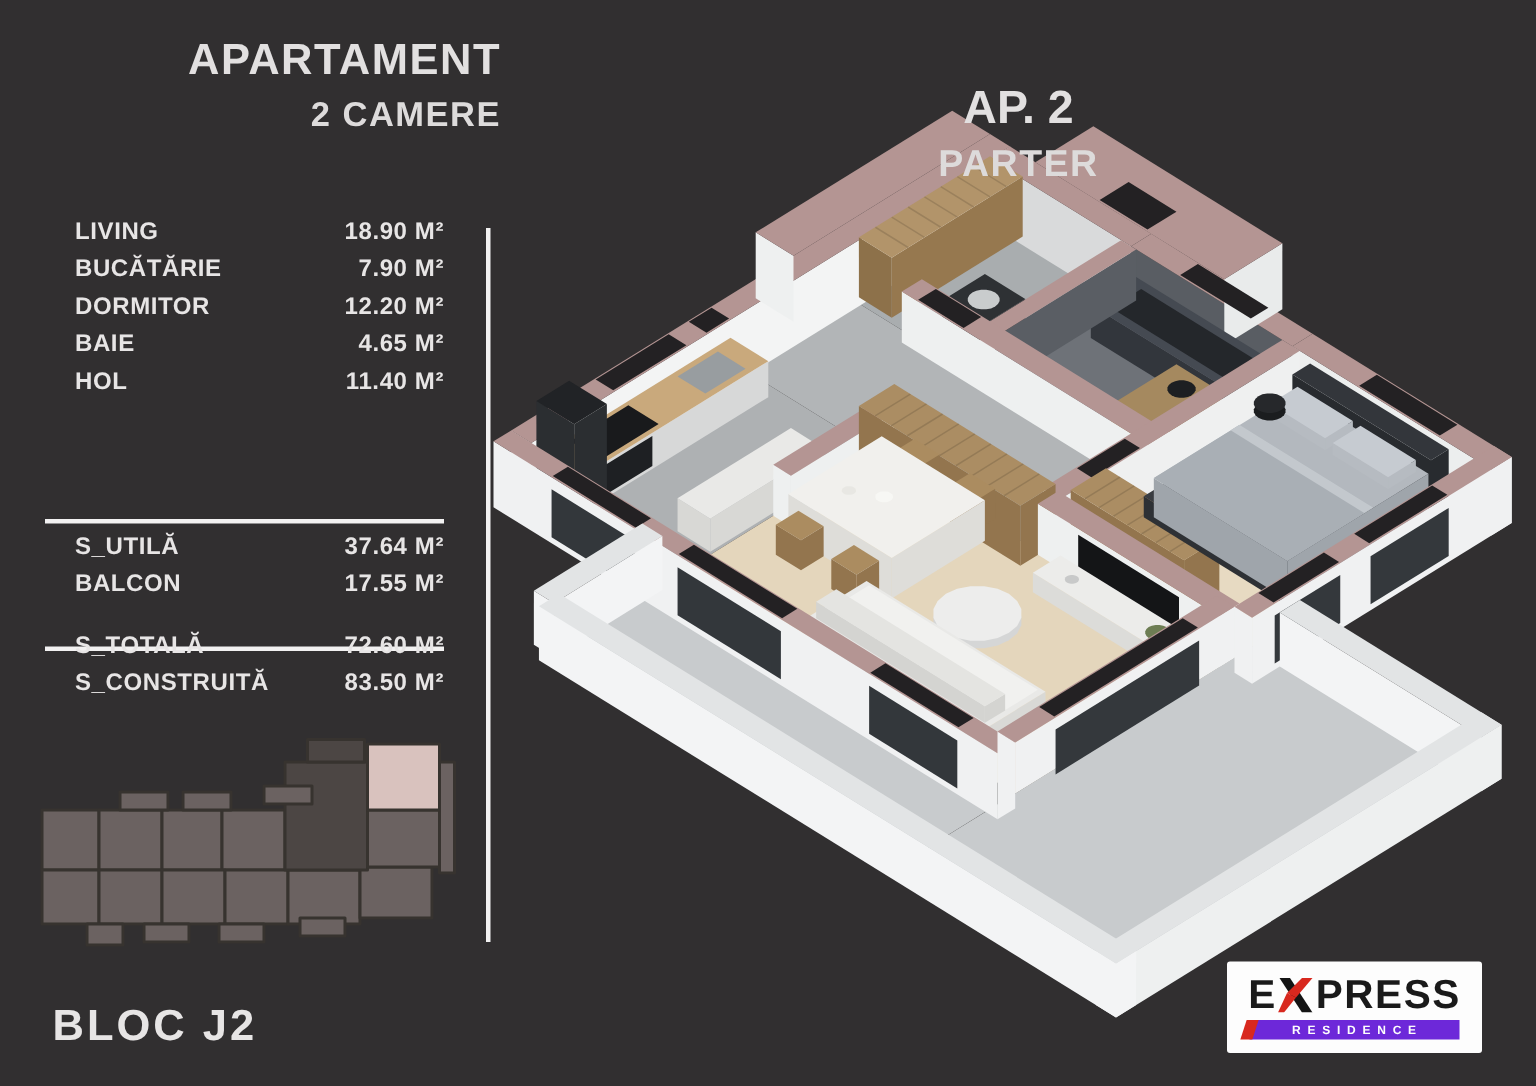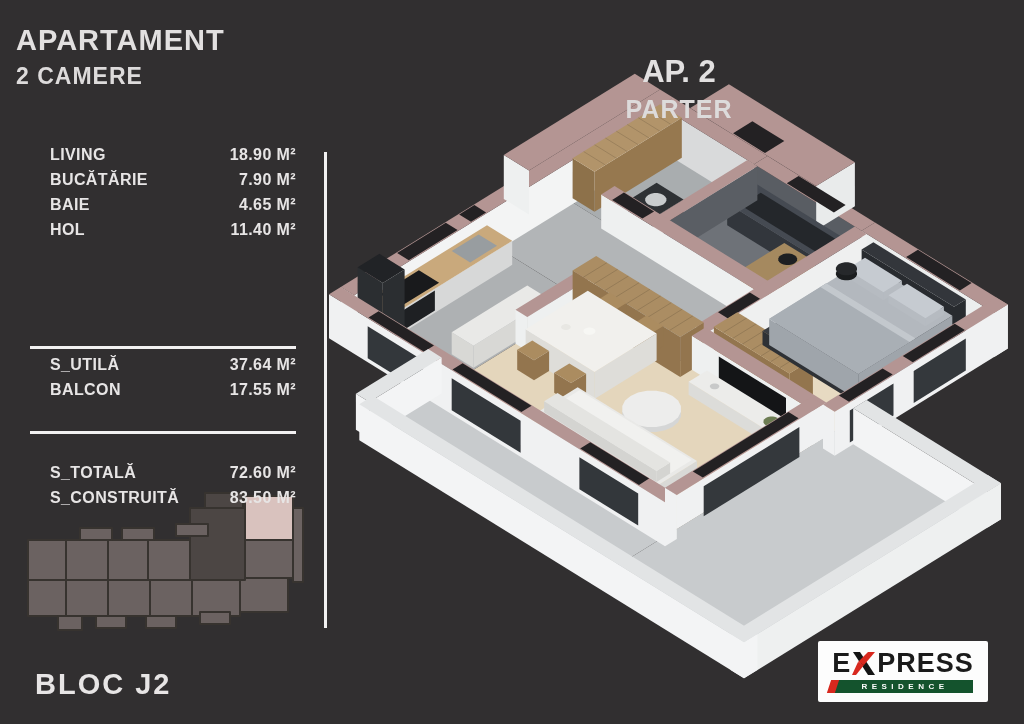--- a/index.html
+++ b/index.html
@@ -1,39 +1,39 @@
 <!DOCTYPE html>
 <html><head>
 <meta charset="utf-8">
 <style>
   html,body{margin:0;padding:0;background:#232122;}
   #page{position:relative;width:1024px;height:724px;overflow:hidden;
         background:#312f30;font-family:"Liberation Sans",sans-serif;color:#e5e3e3;}
   .abs{position:absolute;}
   
-  #title-block{left:16px;top:24px;width:330px;text-align:left;}
+  #title-block{left:4px;top:24px;width:330px;text-align:right;}
   #page-title{font-size:29px;font-weight:bold;letter-spacing:1px;color:#e2e0e0;}
   #page-subtitle{font-size:23px;font-weight:bold;letter-spacing:1px;margin-top:6px;color:#dddbdb;}
   #unit-block{left:559px;top:26px;width:240px;text-align:center;margin-top:28px;}
   #unit-title{font-size:31px;font-weight:bold;color:#e2e0e0;}
   #unit-subtitle{font-size:25px;font-weight:bold;letter-spacing:1px;margin-top:5px;color:#dddbdb;}
   .rowlist{left:30px;width:266px;}
   .mrow{display:flex;justify-content:space-between;align-items:baseline;
         font-size:16px;font-weight:bold;letter-spacing:.4px;height:25px;color:#e7e5e5;margin-left:20px;}
   .mrow .val{text-align:right;}
   .hdiv{left:30px;width:266px;height:3px;background:#f2f1f1;}
   #vdiv{left:324px;top:152px;width:3px;height:476px;background:#f2f1f1;}
   #bloc-label{left:35px;top:668px;font-size:29px;font-weight:bold;letter-spacing:2px;color:#e7e5e5;}
   
   #logo{left:818px;top:641px;width:170px;height:61px;background:#fdfdfd;border-radius:2px;
         display:flex;flex-direction:column;justify-content:center;align-items:center;}
   #logo-main{display:flex;align-items:center;font-weight:bold;font-size:27px;
              letter-spacing:1px;color:#1a1a1a;line-height:1;}
   #logo-x{width:24px;height:23px;margin:0 1px;}
-  #logo-bar{position:relative;margin-top:3px;width:140px;height:13px;background:#14532d;
+  #logo-bar{position:relative;margin-top:3px;width:140px;height:13px;background:#6d28d9;
             display:flex;align-items:center;justify-content:center;}
   #logo-bar span{font-size:8px;font-weight:bold;letter-spacing:4.5px;color:#fdfdfd;
                  text-indent:4px;line-height:1;}
   #logo-bar .notch{position:absolute;left:-4px;top:0;width:8px;height:13px;background:#d8281e;
                    transform:skewX(-18deg);}
 </style>
 </head>
 <body>
 
 <div id="page">
@@ -264,20 +264,24 @@
   <div class="abs rowlist" style="top:146px;">
     <div class="mrow">
       <span>LIVING</span>
       <span class="val">18.90 M²</span>
     </div>
     <div class="mrow">
       <span>BUCĂTĂRIE</span>
       <span class="val">7.90 M²</span>
     </div>
     <div class="mrow">
+      <span>DORMITOR</span>
+      <span class="val">12.20 M²</span>
+    </div>
+    <div class="mrow">
       <span>BAIE</span>
       <span class="val">4.65 M²</span>
     </div>
     <div class="mrow">
       <span>HOL</span>
       <span class="val">11.40 M²</span>
     </div>
   </div>
 
   <div class="abs hdiv" style="top:346px;"></div>
@@ -288,21 +292,21 @@
       <span class="val">37.64 M²</span>
     </div>
     <div class="mrow">
       <span>BALCON</span>
       <span class="val">17.55 M²</span>
     </div>
   </div>
 
   <div class="abs hdiv" style="top:431px;"></div>
 
-  <div class="abs rowlist" style="top:464px;">
+  <div class="abs rowlist" style="top:422px;">
     <div class="mrow">
       <span>S_TOTALĂ</span>
       <span class="val">72.60 M²</span>
     </div>
     <div class="mrow">
       <span>S_CONSTRUITĂ</span>
       <span class="val">83.50 M²</span>
     </div>
   </div>
 

